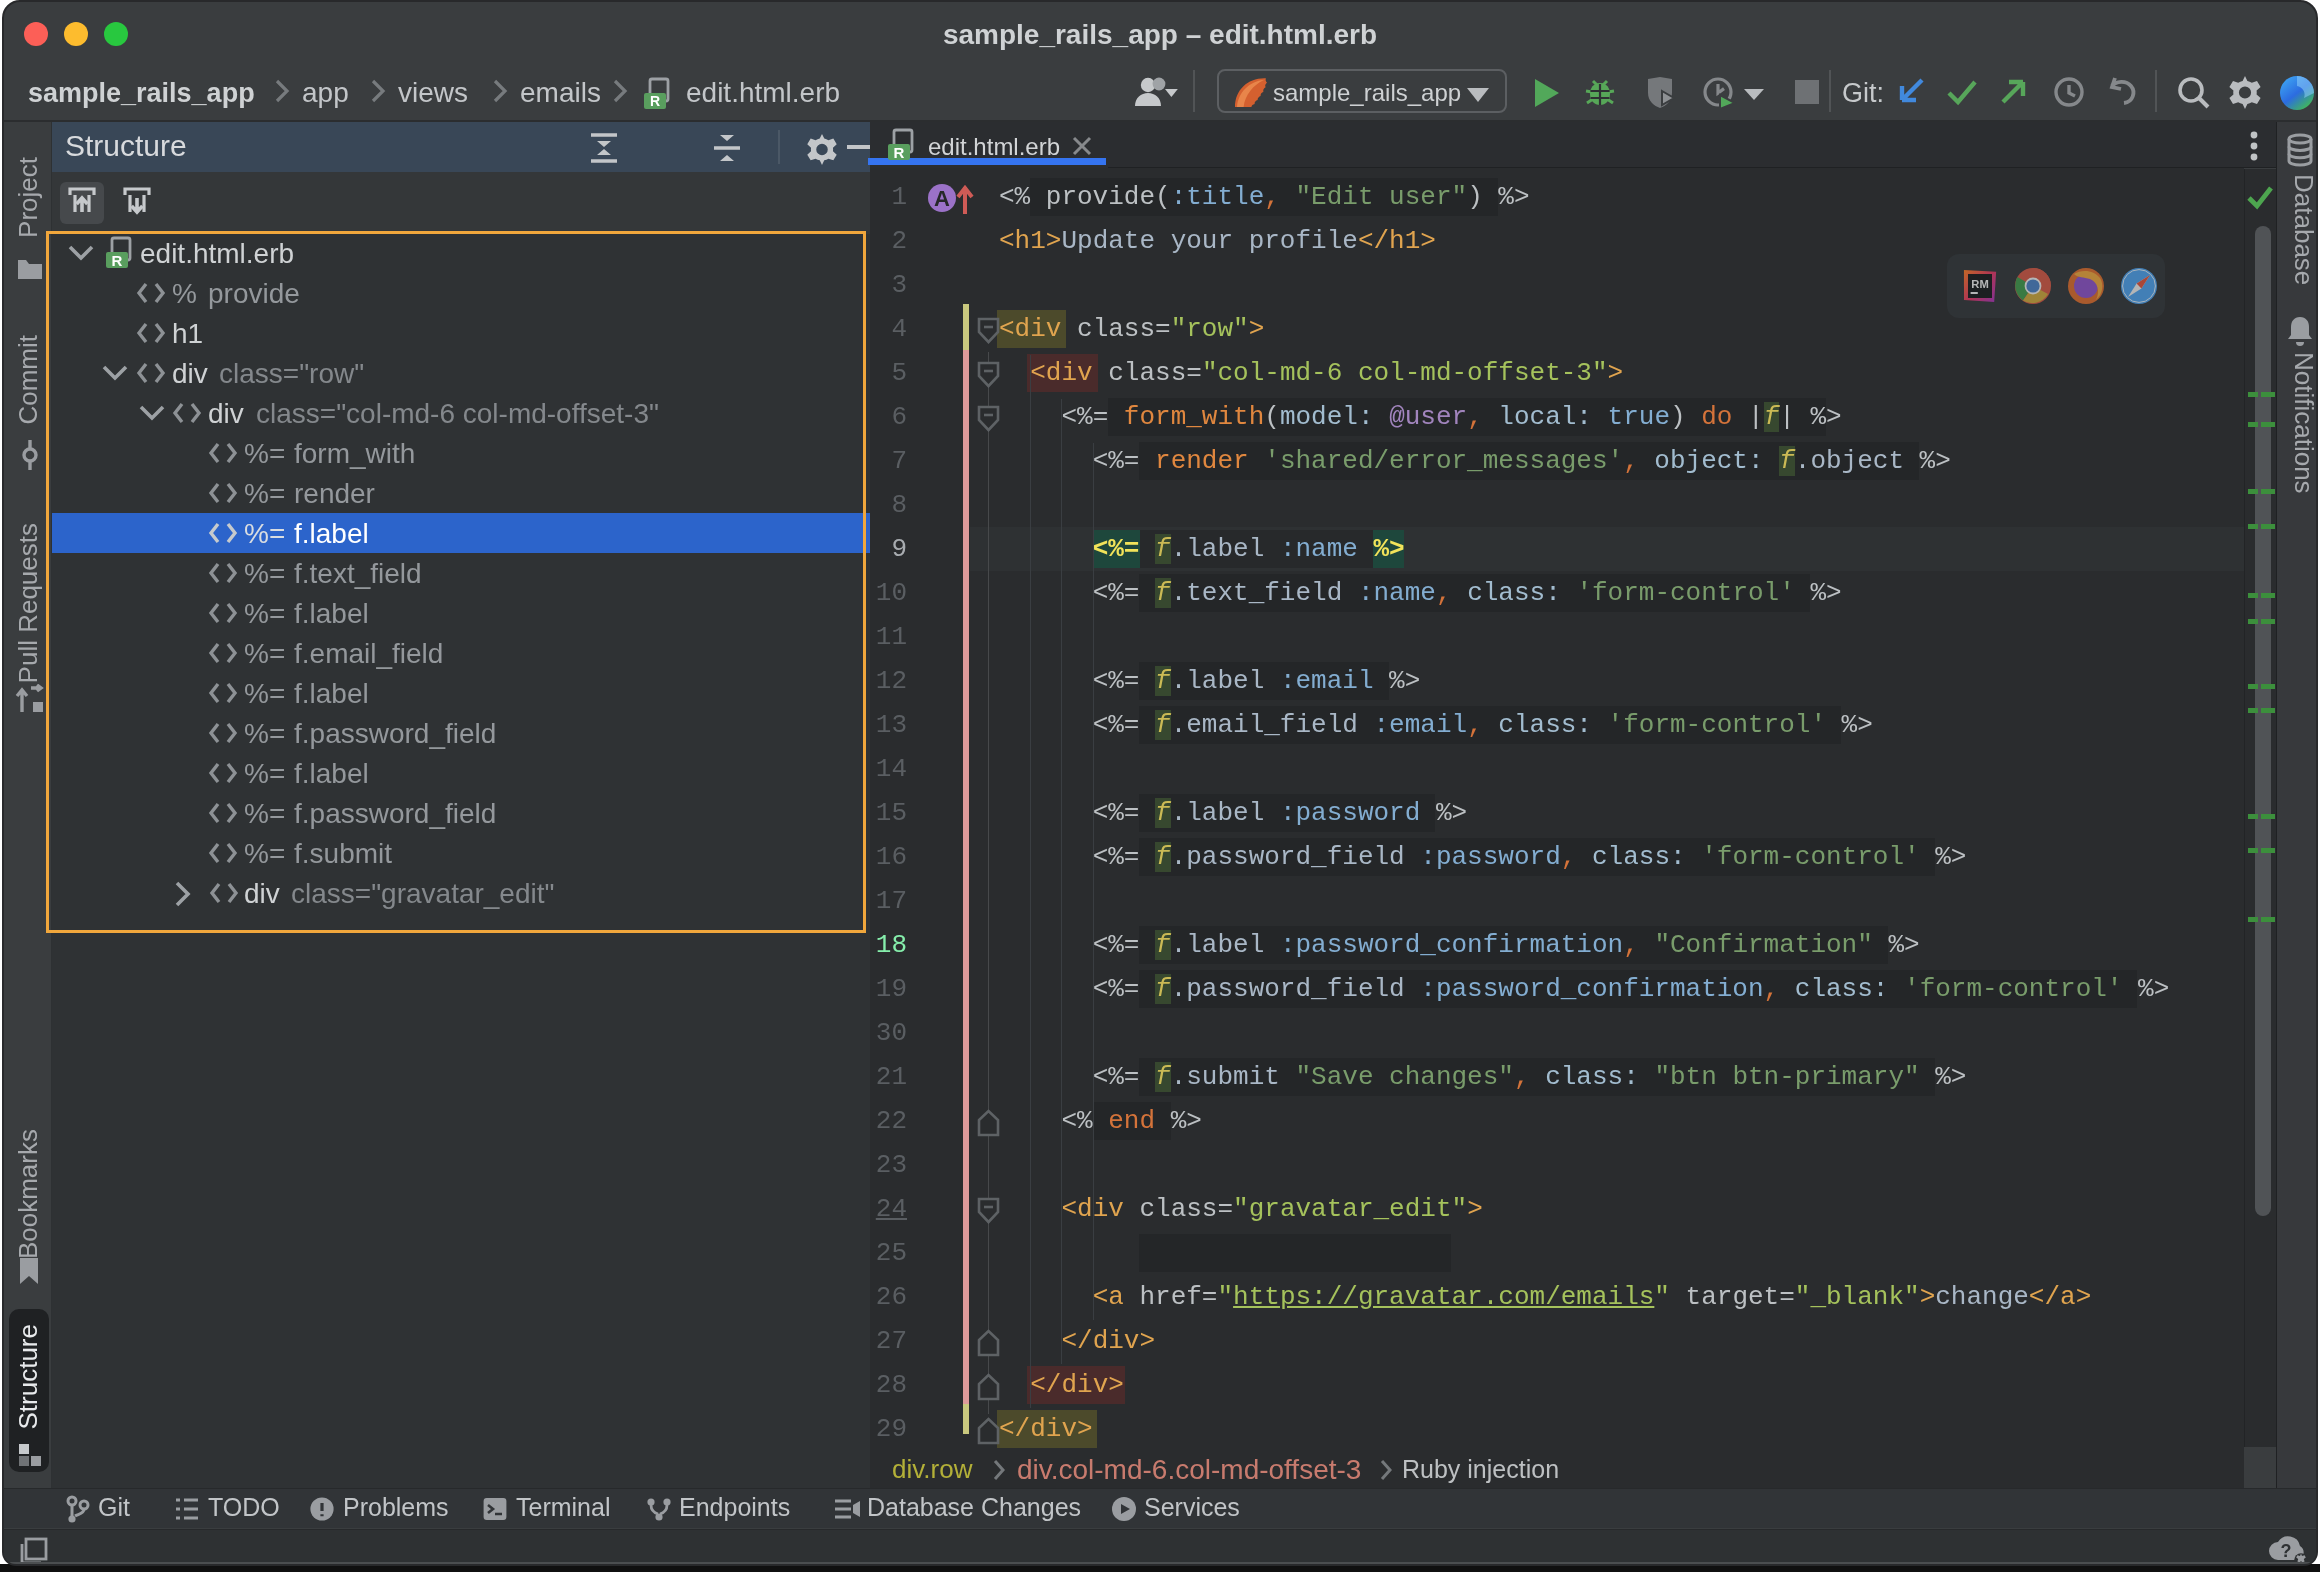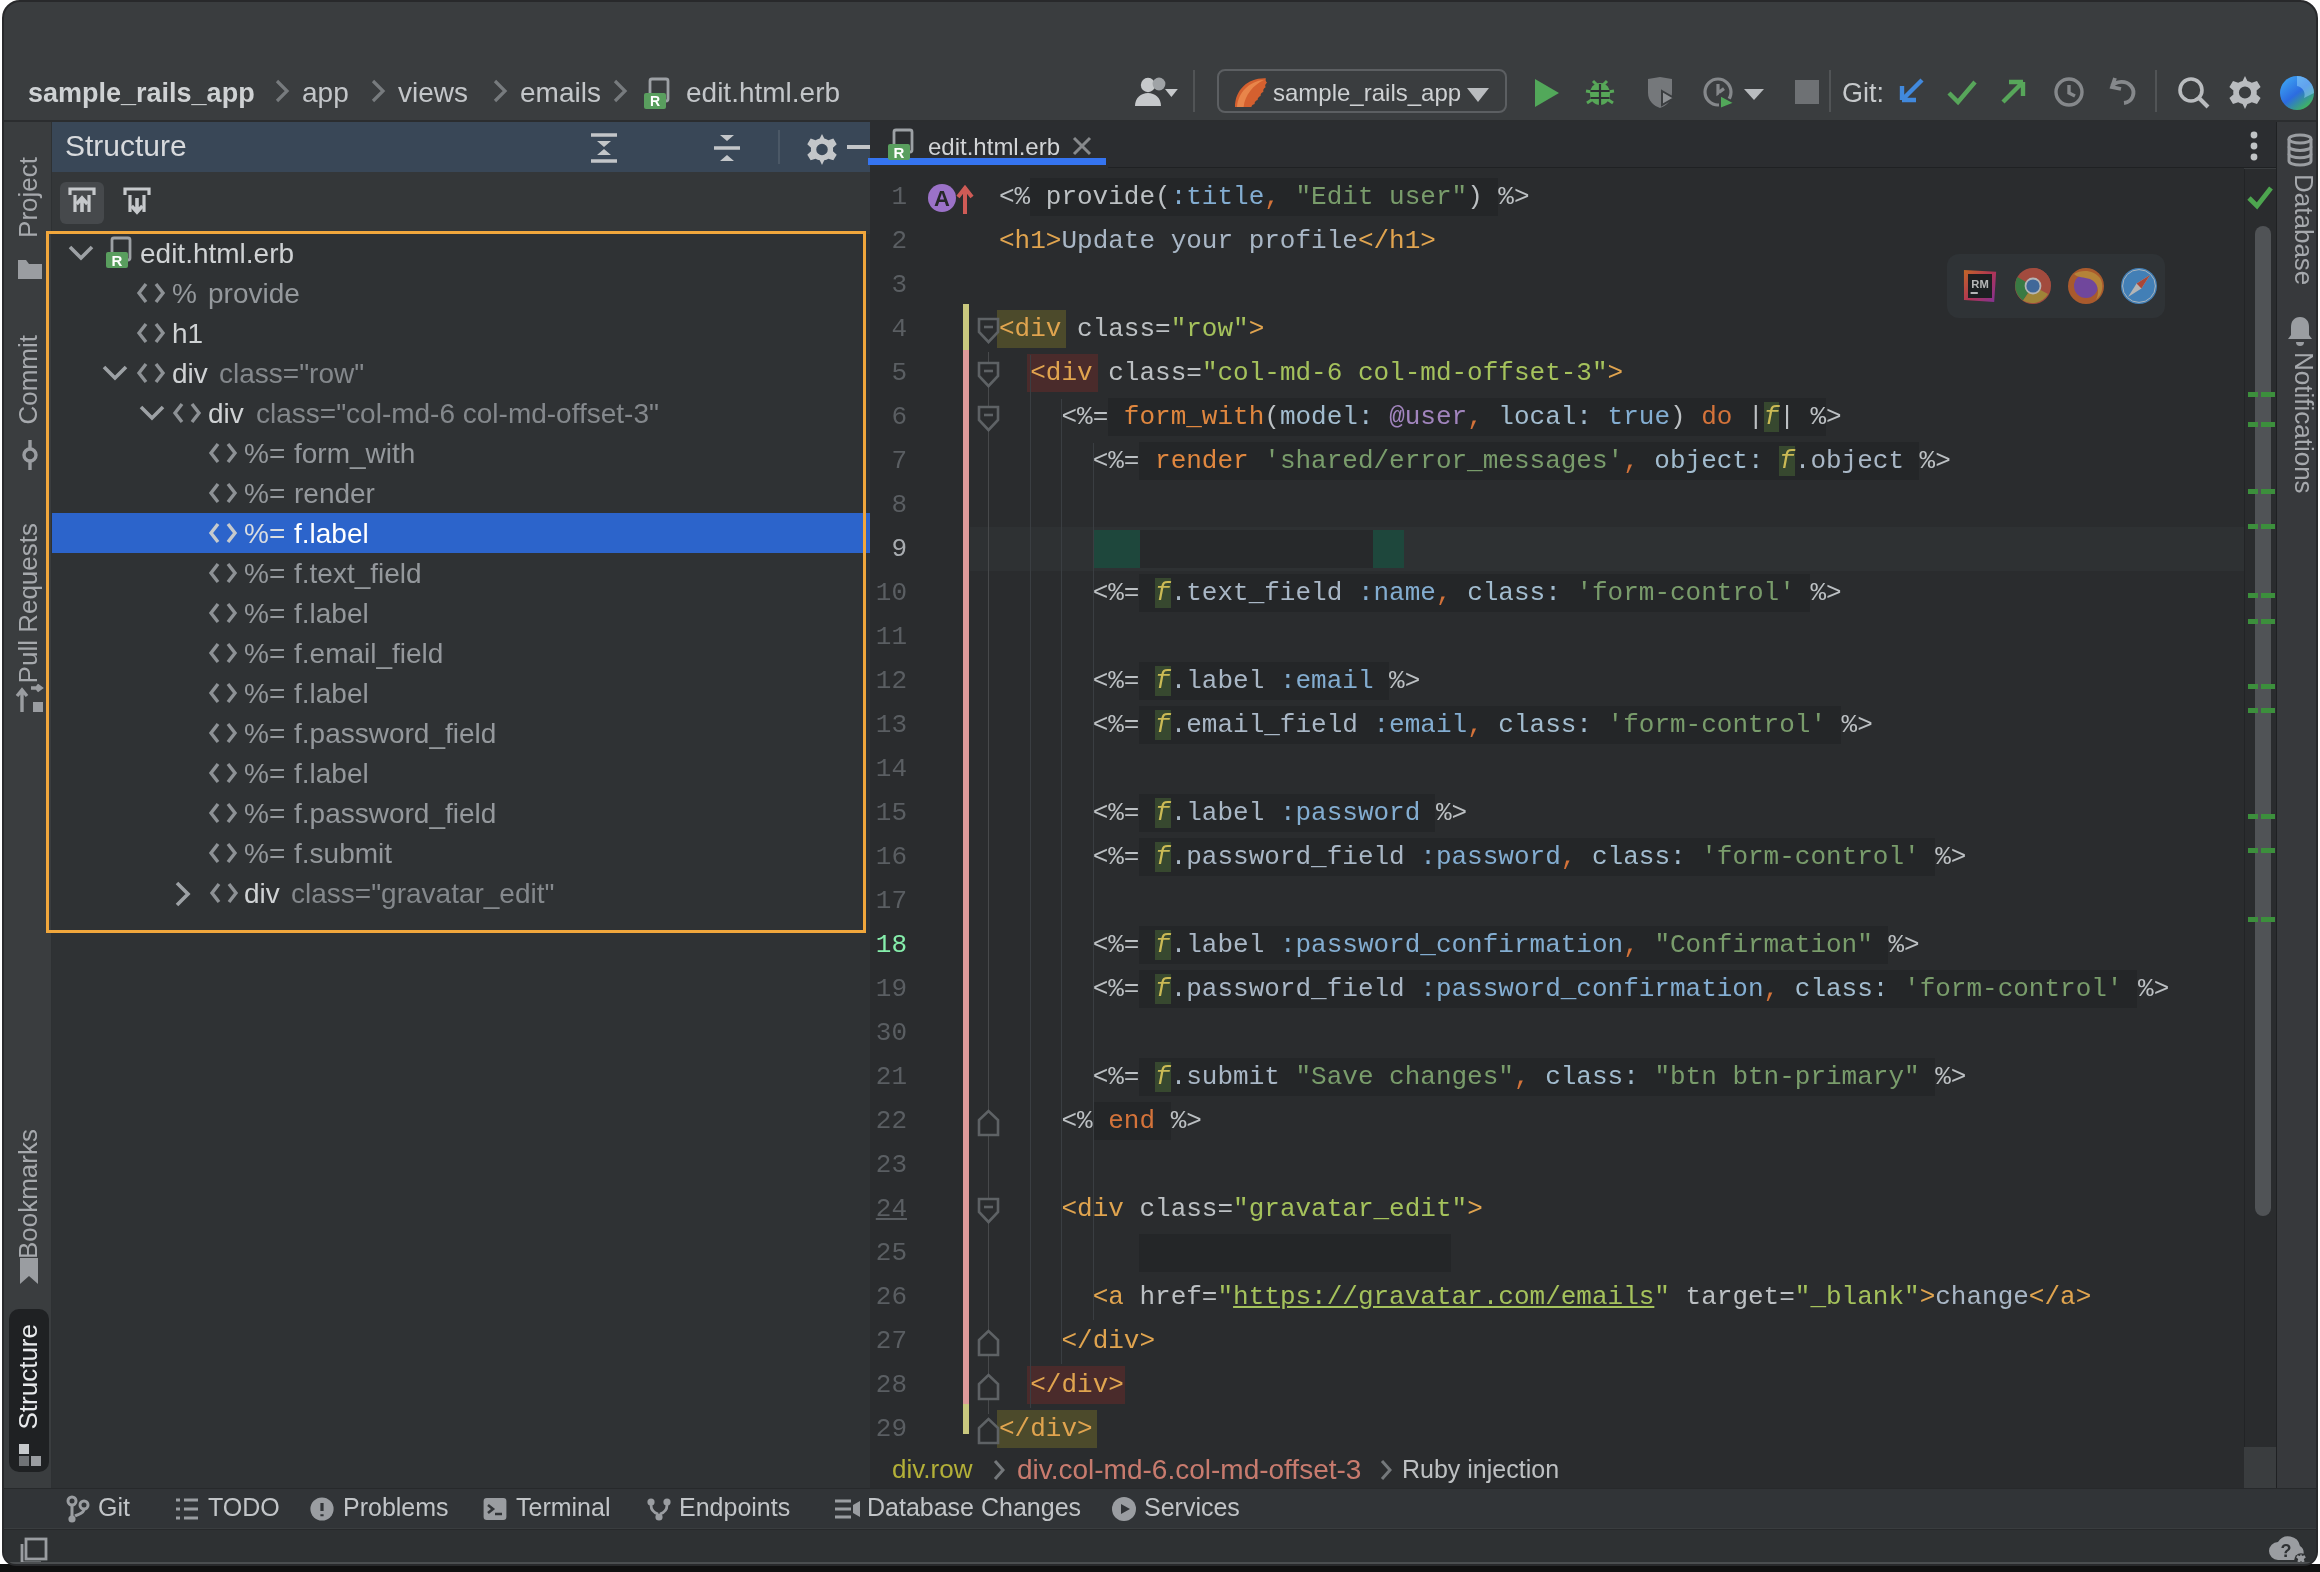--- a/index.html
+++ b/index.html
@@ -62,20 +62,26 @@
 .vlab-l { position:absolute; color:#a6a9ad; font-size:26px; writing-mode:vertical-rl; transform:rotate(180deg); white-space:nowrap; }
 .vlab-r { position:absolute; color:#a6a9ad; font-size:26px; writing-mode:vertical-rl; white-space:nowrap; }
 
 .btool { position:absolute; top:5px; font-size:25px; color:#c2c5c8; white-space:nowrap; }
 .bticon { position:absolute; top:7px; }
 </style>
 </head>
 <body>
 <div id="blackstrip"></div>
 <div id="win">
+  <div id="titlebar">
+    <div class="tl" style="left:20px; background:#fc5f57;"></div>
+    <div class="tl" style="left:60px; background:#fdbc2e;"></div>
+    <div class="tl" style="left:100px; background:#28c83f;"></div>
+    <div id="title">sample_rails_app – edit.html.erb</div>
+  </div>
   <div id="navbar">
     <span class="crumb" style="left:24px; top:16px; font-size:27px; font-weight:bold; color:#cfd2d4;">sample_rails_app</span>
     <svg class="abs" style="left:270px; top:16px;" width="16" height="26" viewBox="0 0 8 13">
         <path d="M1.5 1.5 L6.5 6.5 L1.5 11.5" stroke="#777b7e" stroke-width="1.6" fill="none"></path>
       </svg>
     <span class="crumb" style="left:298px;">app</span>
     <svg class="abs" style="left:366px; top:16px;" width="16" height="26" viewBox="0 0 8 13">
         <path d="M1.5 1.5 L6.5 6.5 L1.5 11.5" stroke="#777b7e" stroke-width="1.6" fill="none"></path>
       </svg>
     <span class="crumb" style="left:394px;">views</span>
@@ -424,20 +430,21 @@
 <circle cx="9" cy="9" r="7" fill="#9b72c8"></circle>
 <text x="9" y="13" font-size="11" font-weight="bold" fill="#26282a" text-anchor="middle" font-family="Liberation Sans">A</text>
 <path d="M20.5 17 L20.5 5 M17 8.5 L20.5 4 L24 8.5" stroke="#cf5b56" stroke-width="2" fill="none"></path>
     </svg>
     <div class="cl" style="top:173px;"><span class="gy">&lt;% </span><span class="gy">provide</span><span class="gy">(</span><span class="sym">:title</span><span class="kw">,</span><span class="gy"> </span><span class="sage">"Edit user"</span><span class="gy">) %&gt;</span></div>
     <div class="cl" style="top:217px;"><span class="gold">&lt;h1&gt;</span><span class="st">Update your profile</span><span class="gold">&lt;/h1&gt;</span></div>
     <div class="cl" style="top:305px;"><span class="gold4">&lt;div</span><span class="gy"> class</span><span class="gy">=</span><span class="grn">"row"</span><span class="gold">&gt;</span></div>
     <div class="cl" style="top:349px;"><span class="gy">  </span><span class="gold5">&lt;div</span><span class="gy"> class</span><span class="gy">=</span><span class="grn">"col-md-6 col-md-offset-3"</span><span class="gold">&gt;</span></div>
     <div class="cl" style="top:393px;"><span class="gy">    </span><span class="gy">&lt;%= </span><span class="org">form_with</span><span class="gy">(</span><span class="hk">model:</span><span class="gy"> </span><span class="iv">@user</span><span class="kw">,</span><span class="gy"> </span><span class="hk">local:</span><span class="gy"> </span><span class="sym">true</span><span class="gy">) </span><span class="kw">do</span><span class="gy"> |</span><span class="fv">f</span><span class="gy">| %&gt;</span></div>
     <div class="cl" style="top:437px;"><span class="gy">      </span><span class="gy">&lt;%= </span><span class="org">render</span><span class="gy"> </span><span class="sage">'shared/error_messages'</span><span class="kw">,</span><span class="gy"> </span><span class="hk">object:</span><span class="gy"> </span><span class="fv">f</span><span class="st">.object</span><span class="gy"> %&gt;</span></div>
+    <div class="cl" style="top:525px;"><span class="gy">      </span><span class="yel">&lt;%=</span><span class="gy"> </span><span class="fv">f</span><span class="st">.label</span><span class="gy"> </span><span class="sym">:name</span><span class="gy"> </span><span class="yel">%&gt;</span></div>
     <div class="cl" style="top:569px;"><span class="gy">      </span><span class="gy">&lt;%= </span><span class="fv">f</span><span class="st">.text_field</span><span class="gy"> </span><span class="sym">:name</span><span class="kw">,</span><span class="gy"> </span><span class="hk">class:</span><span class="gy"> </span><span class="sage">'form-control'</span><span class="gy"> %&gt;</span></div>
     <div class="cl" style="top:657px;"><span class="gy">      </span><span class="gy">&lt;%= </span><span class="fv">f</span><span class="st">.label</span><span class="gy"> </span><span class="sym">:email</span><span class="gy"> %&gt;</span></div>
     <div class="cl" style="top:701px;"><span class="gy">      </span><span class="gy">&lt;%= </span><span class="fv">f</span><span class="st">.email_field</span><span class="gy"> </span><span class="sym">:email</span><span class="kw">,</span><span class="gy"> </span><span class="hk">class:</span><span class="gy"> </span><span class="sage">'form-control'</span><span class="gy"> %&gt;</span></div>
     <div class="cl" style="top:789px;"><span class="gy">      </span><span class="gy">&lt;%= </span><span class="fv">f</span><span class="st">.label</span><span class="gy"> </span><span class="sym">:password</span><span class="gy"> %&gt;</span></div>
     <div class="cl" style="top:833px;"><span class="gy">      </span><span class="gy">&lt;%= </span><span class="fv">f</span><span class="st">.password_field</span><span class="gy"> </span><span class="sym">:password</span><span class="kw">,</span><span class="gy"> </span><span class="hk">class:</span><span class="gy"> </span><span class="sage">'form-control'</span><span class="gy"> %&gt;</span></div>
     <div class="cl" style="top:921px;"><span class="gy">      </span><span class="gy">&lt;%= </span><span class="fv">f</span><span class="st">.label</span><span class="gy"> </span><span class="sym">:password_confirmation</span><span class="kw">,</span><span class="gy"> </span><span class="sage">"Confirmation"</span><span class="gy"> %&gt;</span></div>
     <div class="cl" style="top:965px;"><span class="gy">      </span><span class="gy">&lt;%= </span><span class="fv">f</span><span class="st">.password_field</span><span class="gy"> </span><span class="sym">:password_confirmation</span><span class="kw">,</span><span class="gy"> </span><span class="hk">class:</span><span class="gy"> </span><span class="sage">'form-control'</span><span class="gy"> %&gt;</span></div>
     <div class="cl" style="top:1053px;"><span class="gy">      </span><span class="gy">&lt;%= </span><span class="fv">f</span><span class="st">.submit</span><span class="gy"> </span><span class="sage">"Save changes"</span><span class="kw">,</span><span class="gy"> </span><span class="hk">class:</span><span class="gy"> </span><span class="sage">"btn btn-primary"</span><span class="gy"> %&gt;</span></div>
     <div class="cl" style="top:1097px;"><span class="gy">    </span><span class="gy">&lt;% </span><span class="kw">end</span><span class="gy"> %&gt;</span></div>
     <div class="cl" style="top:1185px;"><span class="gy">    </span><span class="gold">&lt;div</span><span class="gy"> class</span><span class="gy">=</span><span class="grn">"gravatar_edit"</span><span class="gold">&gt;</span></div>

